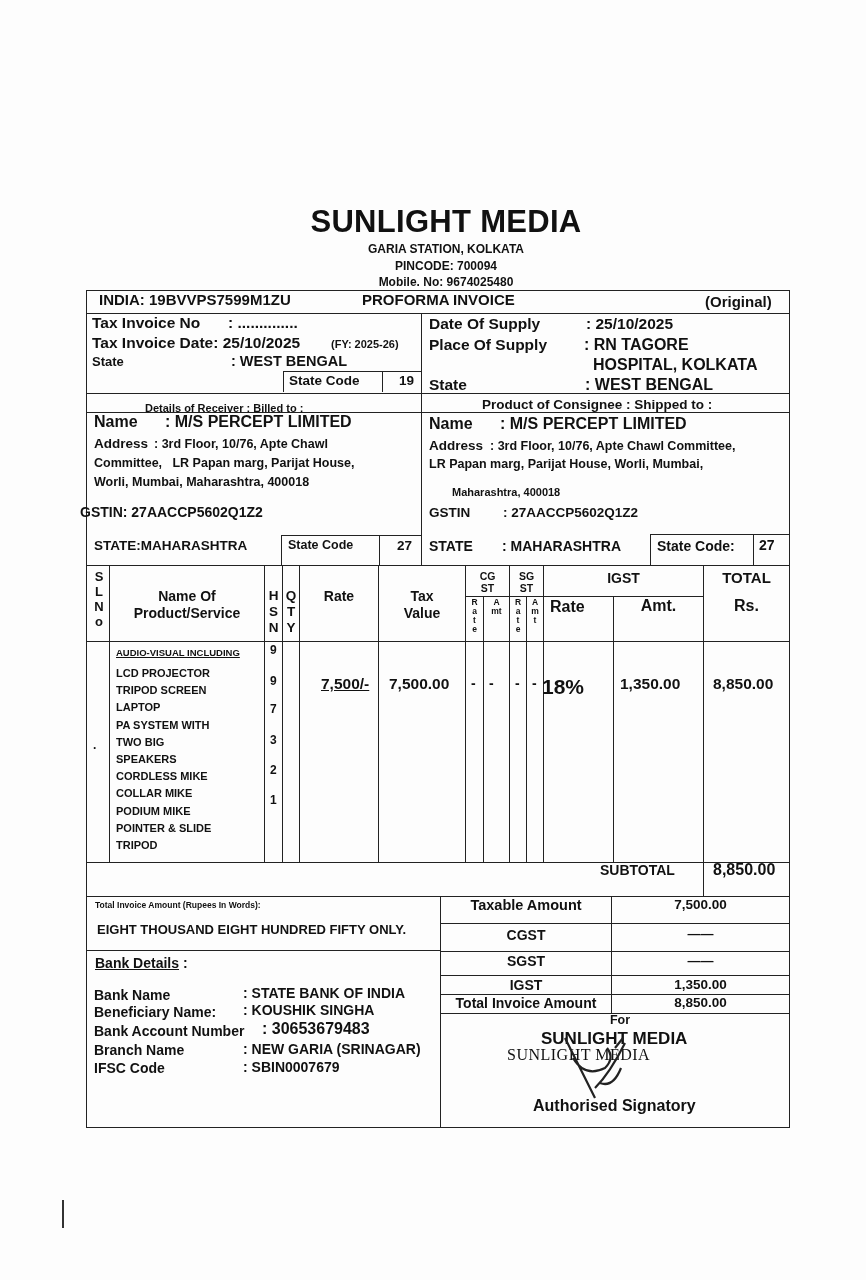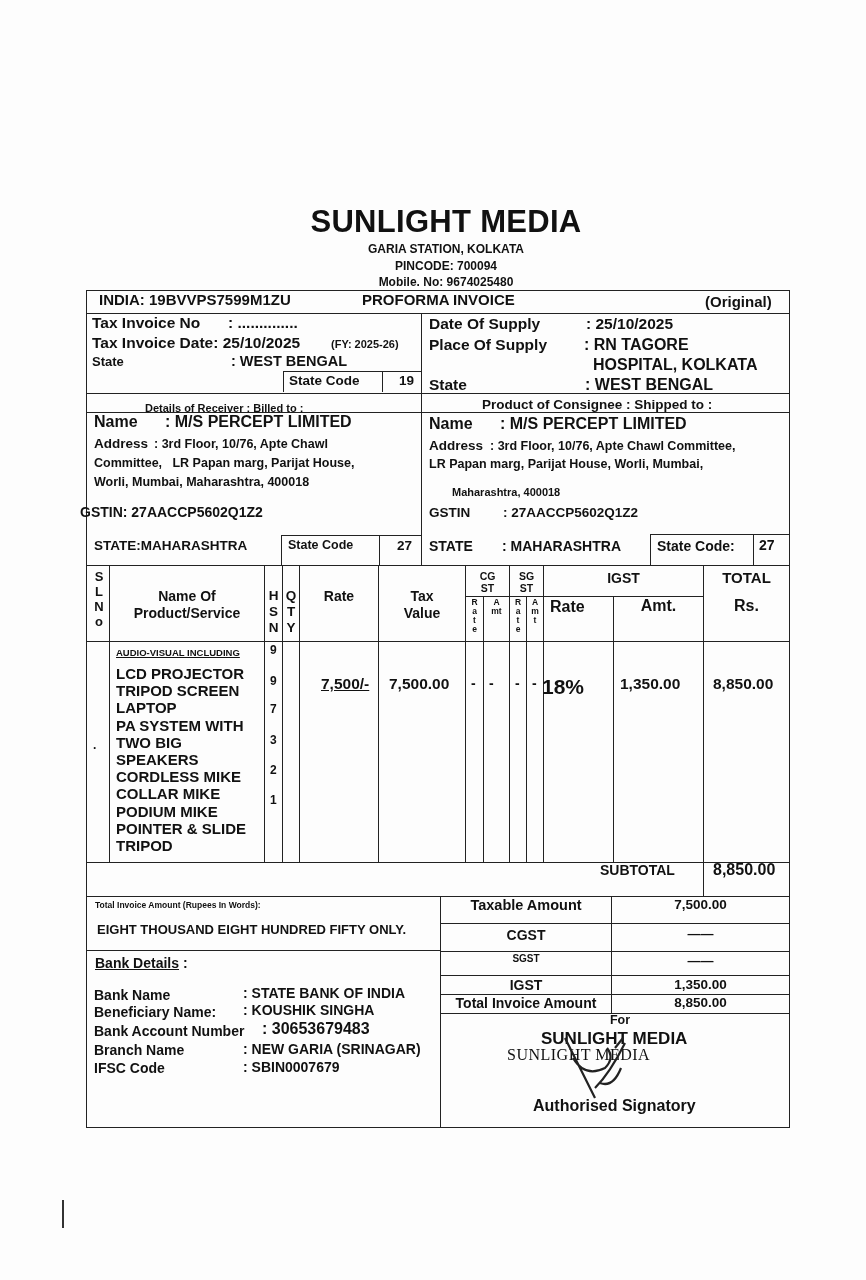--- a/index.html
+++ b/index.html
@@ -163,21 +163,21 @@
   <span>t</span>
 </div>
 <div class="c b center" style="left:544px;width:159px;top:570px;font-size:14px;">IGST</div>
 <div class="c b" style="left:550px;top:598px;font-size:16px;">Rate</div>
 <div class="c b center" style="left:614px;width:89px;top:597px;font-size:16px;">Amt.</div>
 <div class="c b center" style="left:704px;width:85px;top:569px;font-size:15px;">TOTAL</div>
 <div class="c b center" style="left:704px;width:85px;top:597px;font-size:16px;">Rs.</div>
 
 <div class="c b" style="left:93px;top:738px;font-size:12px;">.</div>
 <div class="c b" style="left:116px;top:647px;font-size:9.5px;text-decoration:underline;">AUDIO-VISUAL INCLUDING</div>
-<div class="abs b" style="left:116px;top:665px;font-size:15px;line-height:17.2px;">
+<div class="abs b" style="left:116px;top:665px;font-size:11px;line-height:17.2px;">
   <div>LCD PROJECTOR</div>
   <div>TRIPOD SCREEN</div>
   <div>LAPTOP</div>
   <div>PA SYSTEM WITH</div>
   <div>TWO BIG</div>
   <div>SPEAKERS</div>
   <div>CORDLESS MIKE</div>
   <div>COLLAR MIKE</div>
   <div>PODIUM MIKE</div>
   <div>POINTER &amp; SLIDE</div>
@@ -212,21 +212,21 @@
 <div class="c b" style="left:95px;top:900px;font-size:8.5px;">Total Invoice Amount (Rupees In Words):</div>
 <div class="c b" style="left:97px;top:922px;font-size:13px;">EIGHT THOUSAND EIGHT HUNDRED FIFTY ONLY.</div>
 <div class="hl" style="left:86px;width:354px;top:950px;"></div>
 
 <div class="c b center" style="left:441px;width:170px;top:897px;font-size:14.5px;">Taxable Amount</div>
 <div class="c b center" style="left:612px;width:177px;top:897px;font-size:13.5px;">7,500.00</div>
 <div class="hl" style="left:440px;width:349px;top:923px;"></div>
 <div class="c b center" style="left:441px;width:170px;top:927px;font-size:14px;">CGST</div>
 <div class="c b center" style="left:612px;width:177px;top:926px;font-size:13px;">——</div>
 <div class="hl" style="left:440px;width:349px;top:951px;"></div>
-<div class="c b center" style="left:441px;width:170px;top:953px;font-size:10px;">SGST</div>
+<div class="c b center" style="left:441px;width:170px;top:953px;font-size:14px;">SGST</div>
 <div class="c b center" style="left:612px;width:177px;top:953px;font-size:13px;">——</div>
 <div class="hl" style="left:440px;width:349px;top:975px;"></div>
 <div class="c b center" style="left:441px;width:170px;top:977px;font-size:14px;">IGST</div>
 <div class="c b center" style="left:612px;width:177px;top:977px;font-size:13.5px;">1,350.00</div>
 <div class="hl" style="left:440px;width:349px;top:994px;"></div>
 <div class="c b center" style="left:441px;width:170px;top:995px;font-size:14px;">Total Invoice Amount</div>
 <div class="c b center" style="left:612px;width:177px;top:995px;font-size:13.5px;">8,850.00</div>
 <div class="hl" style="left:440px;width:349px;top:1013px;"></div>
 
 <div class="c b" style="left:95px;top:955px;font-size:14px;">

